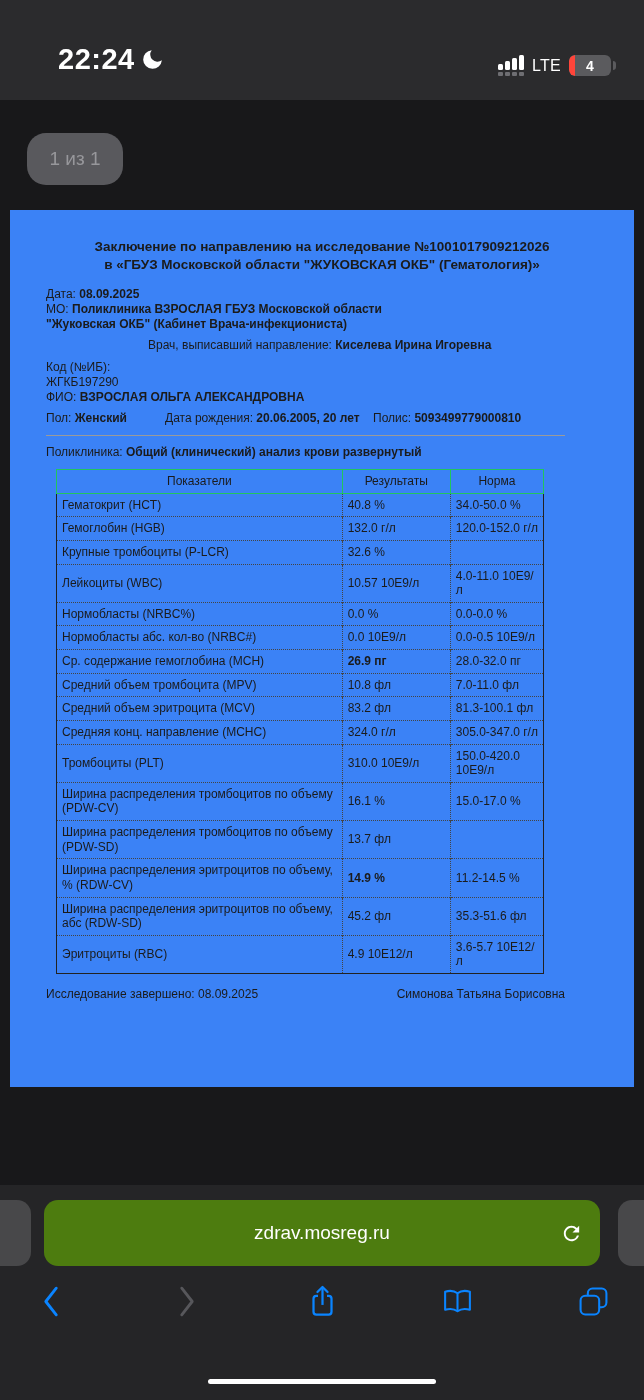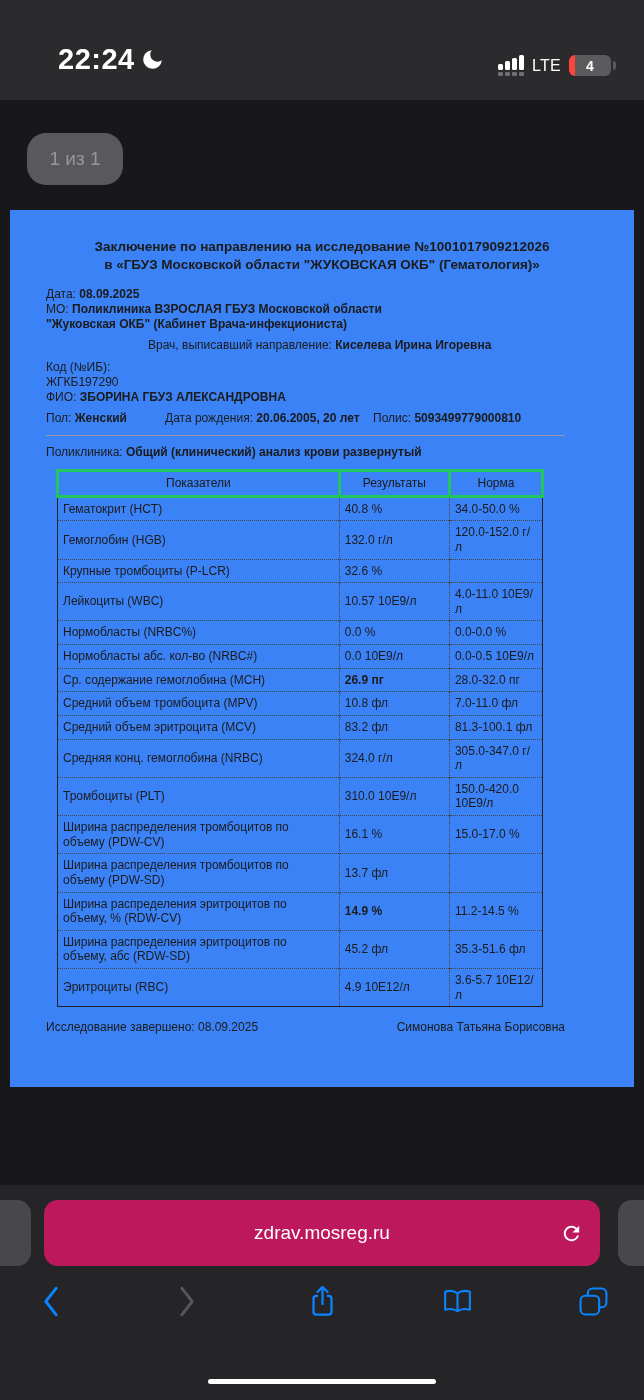--- a/index.html
+++ b/index.html
@@ -65,21 +65,21 @@
   .rule { border: none; border-top: 1px solid #9a9a9a; margin: 4px 0 9px; }
   .study-line { margin-bottom: 9px; }
 
   
   table.results {
     border-collapse: collapse; margin-left: 10px; width: 488px;
     font-size: 12px; color: #1b1b1b;
     border: 1.5px solid #222;
   }
   table.results th {
-    border: 3px solid #22c55e; font-weight: normal;
+    border: 1px solid #22c55e; font-weight: normal;
     padding: 4px 22px; text-align: center; font-size: 12px;
   }
   table.results td {
     border-top: 1px dotted #444;
     padding: 4px 5px; vertical-align: middle; line-height: 1.22;
   }
   table.results td + td { border-left: 1px dotted #444; }
   .col-name  { width: 299px; }
   .col-res   { width: 95px; }
   .col-norm  { width: 94px; }
@@ -87,21 +87,21 @@
   .doc-footer {
     display: flex; justify-content: space-between;
     margin-top: 13px; font-size: 12px;
   }
 
   
   .bottom-bar { position: relative; height: 215px; background: #252527; }
   .url-row { position: absolute; top: 15px; left: 0; right: 0; height: 66px; }
   .url-pill {
     position: absolute; left: 44px; right: 44px; top: 0; height: 66px;
-    background: #be185d; border-radius: 14px;
+    background: #4d7c0f; border-radius: 14px;
     display: flex; align-items: center; justify-content: center;
   }
   .url-text { color: #fff; font-size: 19px; }
   .reload-btn {
     position: absolute; right: 14px; top: 50%; transform: translateY(-50%);
     width: 30px; height: 30px; border: none; background: transparent;
     display: flex; align-items: center; justify-content: center; color: #fff;
   }
   .pill-fragment { position: absolute; top: 0; height: 66px; background: #48484a; }
   .pill-fragment.left  { left: 0; width: 31px; border-radius: 0 14px 14px 0; }
@@ -189,21 +189,21 @@
         <span>Врач, выписавший направление:</span>
         <span class="b">Киселева Ирина Игоревна</span>
       </div>
       <div class="info-row">
         <div class="info-label-col">
           <span style="display:block">Код (№ИБ):</span>
           <span style="display:block">ЖГКБ197290</span>
         </div>
         <div class="info-main-col">
           <span>ФИО:</span>
-          <span class="b">ЗБОРИНА ГБУЗ АЛЕКСАНДРОВНА</span>
+          <span class="b">ВЗРОСЛАЯ ОЛЬГА АЛЕКСАНДРОВНА</span>
         </div>
       </div>
       <div class="triple">
         <div class="c1">
           <span>Пол:</span>
           <span class="b">Женский</span>
         </div>
         <div class="c2">
           <span>Дата рождения:</span>
           <span class="b">20.06.2005, 20 лет</span>
@@ -269,21 +269,21 @@
               <td class="col-name">Средний объем тромбоцита (MPV)</td>
               <td class="col-res">10.8 фл</td>
               <td class="col-norm">7.0-11.0 фл</td>
             </tr>
             <tr>
               <td class="col-name">Средний объем эритроцита (MCV)</td>
               <td class="col-res">83.2 фл</td>
               <td class="col-norm">81.3-100.1 фл</td>
             </tr>
             <tr>
-              <td class="col-name">Средняя конц. гемоглобина (NRBC)</td>
+              <td class="col-name">Средняя конц. направление (MCHC)</td>
               <td class="col-res">324.0 г/л</td>
               <td class="col-norm">305.0-347.0 г/л</td>
             </tr>
             <tr>
               <td class="col-name">Тромбоциты (PLT)</td>
               <td class="col-res">310.0 10E9/л</td>
               <td class="col-norm">150.0-420.0 10E9/л</td>
             </tr>
             <tr>
               <td class="col-name">Ширина распределения тромбоцитов по объему (PDW-CV)</td>

